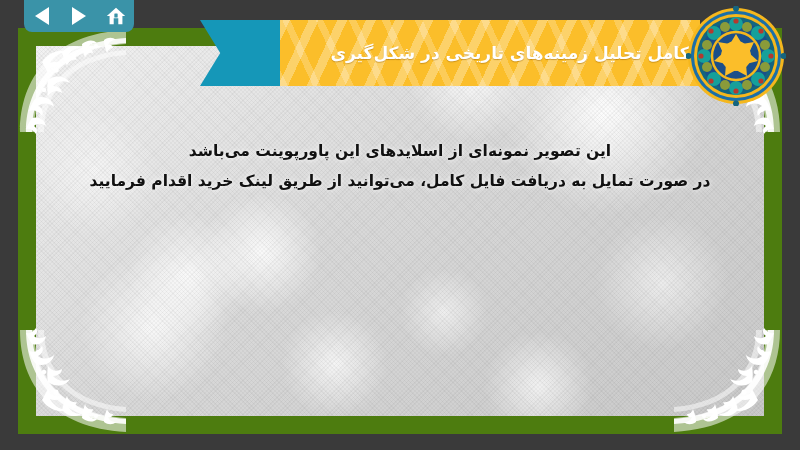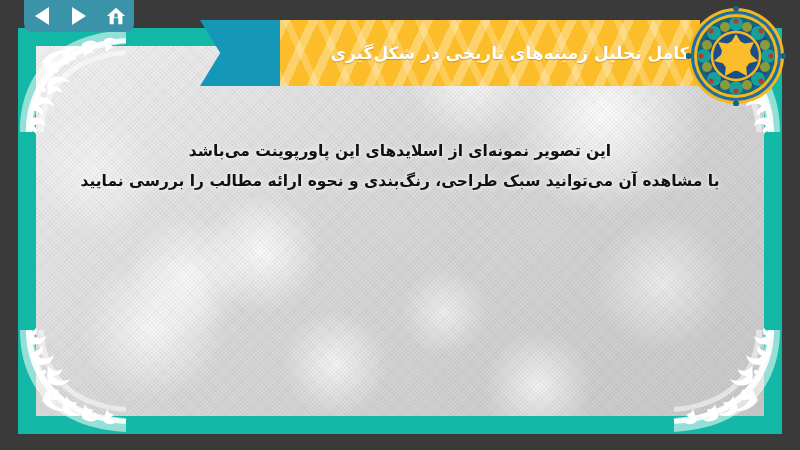--- a/index.html
+++ b/index.html
@@ -58,21 +58,21 @@
     border-left: 14px solid #ffffff;
   }
 
   
   #slide {
     position: absolute;
     left: 18px;
     top: 28px;
     width: 764px;
     height: 406px;
-    background: #14b8a6;
+    background: #4d7c0f;
     box-sizing: border-box;
     overflow: hidden;
   }
   
   #slide::before {
     content: "";
     position: absolute;
     inset: 0;
     background-image:
       radial-gradient(rgba(255,255,255,.14) 0.5px, transparent 0.6px);
@@ -321,21 +321,21 @@
           <circle cx="26" cy="62" r="2.2"></circle>
           <circle cx="56" cy="28" r="2.2"></circle>
           <circle cx="78" cy="18" r="2"></circle>
           <circle cx="20" cy="82" r="2"></circle>
         </g>
       </svg>
     </div>
 
     <div id="body-text">
       <span class="bline">این تصویر نمونه‌ای از اسلایدهای این پاورپوینت می‌باشد</span>
-      <span class="bline">با مشاهده آن می‌توانید سبک طراحی، رنگ‌بندی و نحوه ارائه مطالب را بررسی نمایید</span>
+      <span class="bline">در صورت تمایل به دریافت فایل کامل، می‌توانید از طریق لینک خرید اقدام فرمایید</span>
     </div>
 
   </div>
 
   <div id="title-ribbon">
     <div id="ribbon-tail"></div>
     <div id="ribbon-main">
       <div id="title-text">
         <span>کامل تحلیل زمینه‌های تاریخی در شکل‌گیری</span>
       </div>

